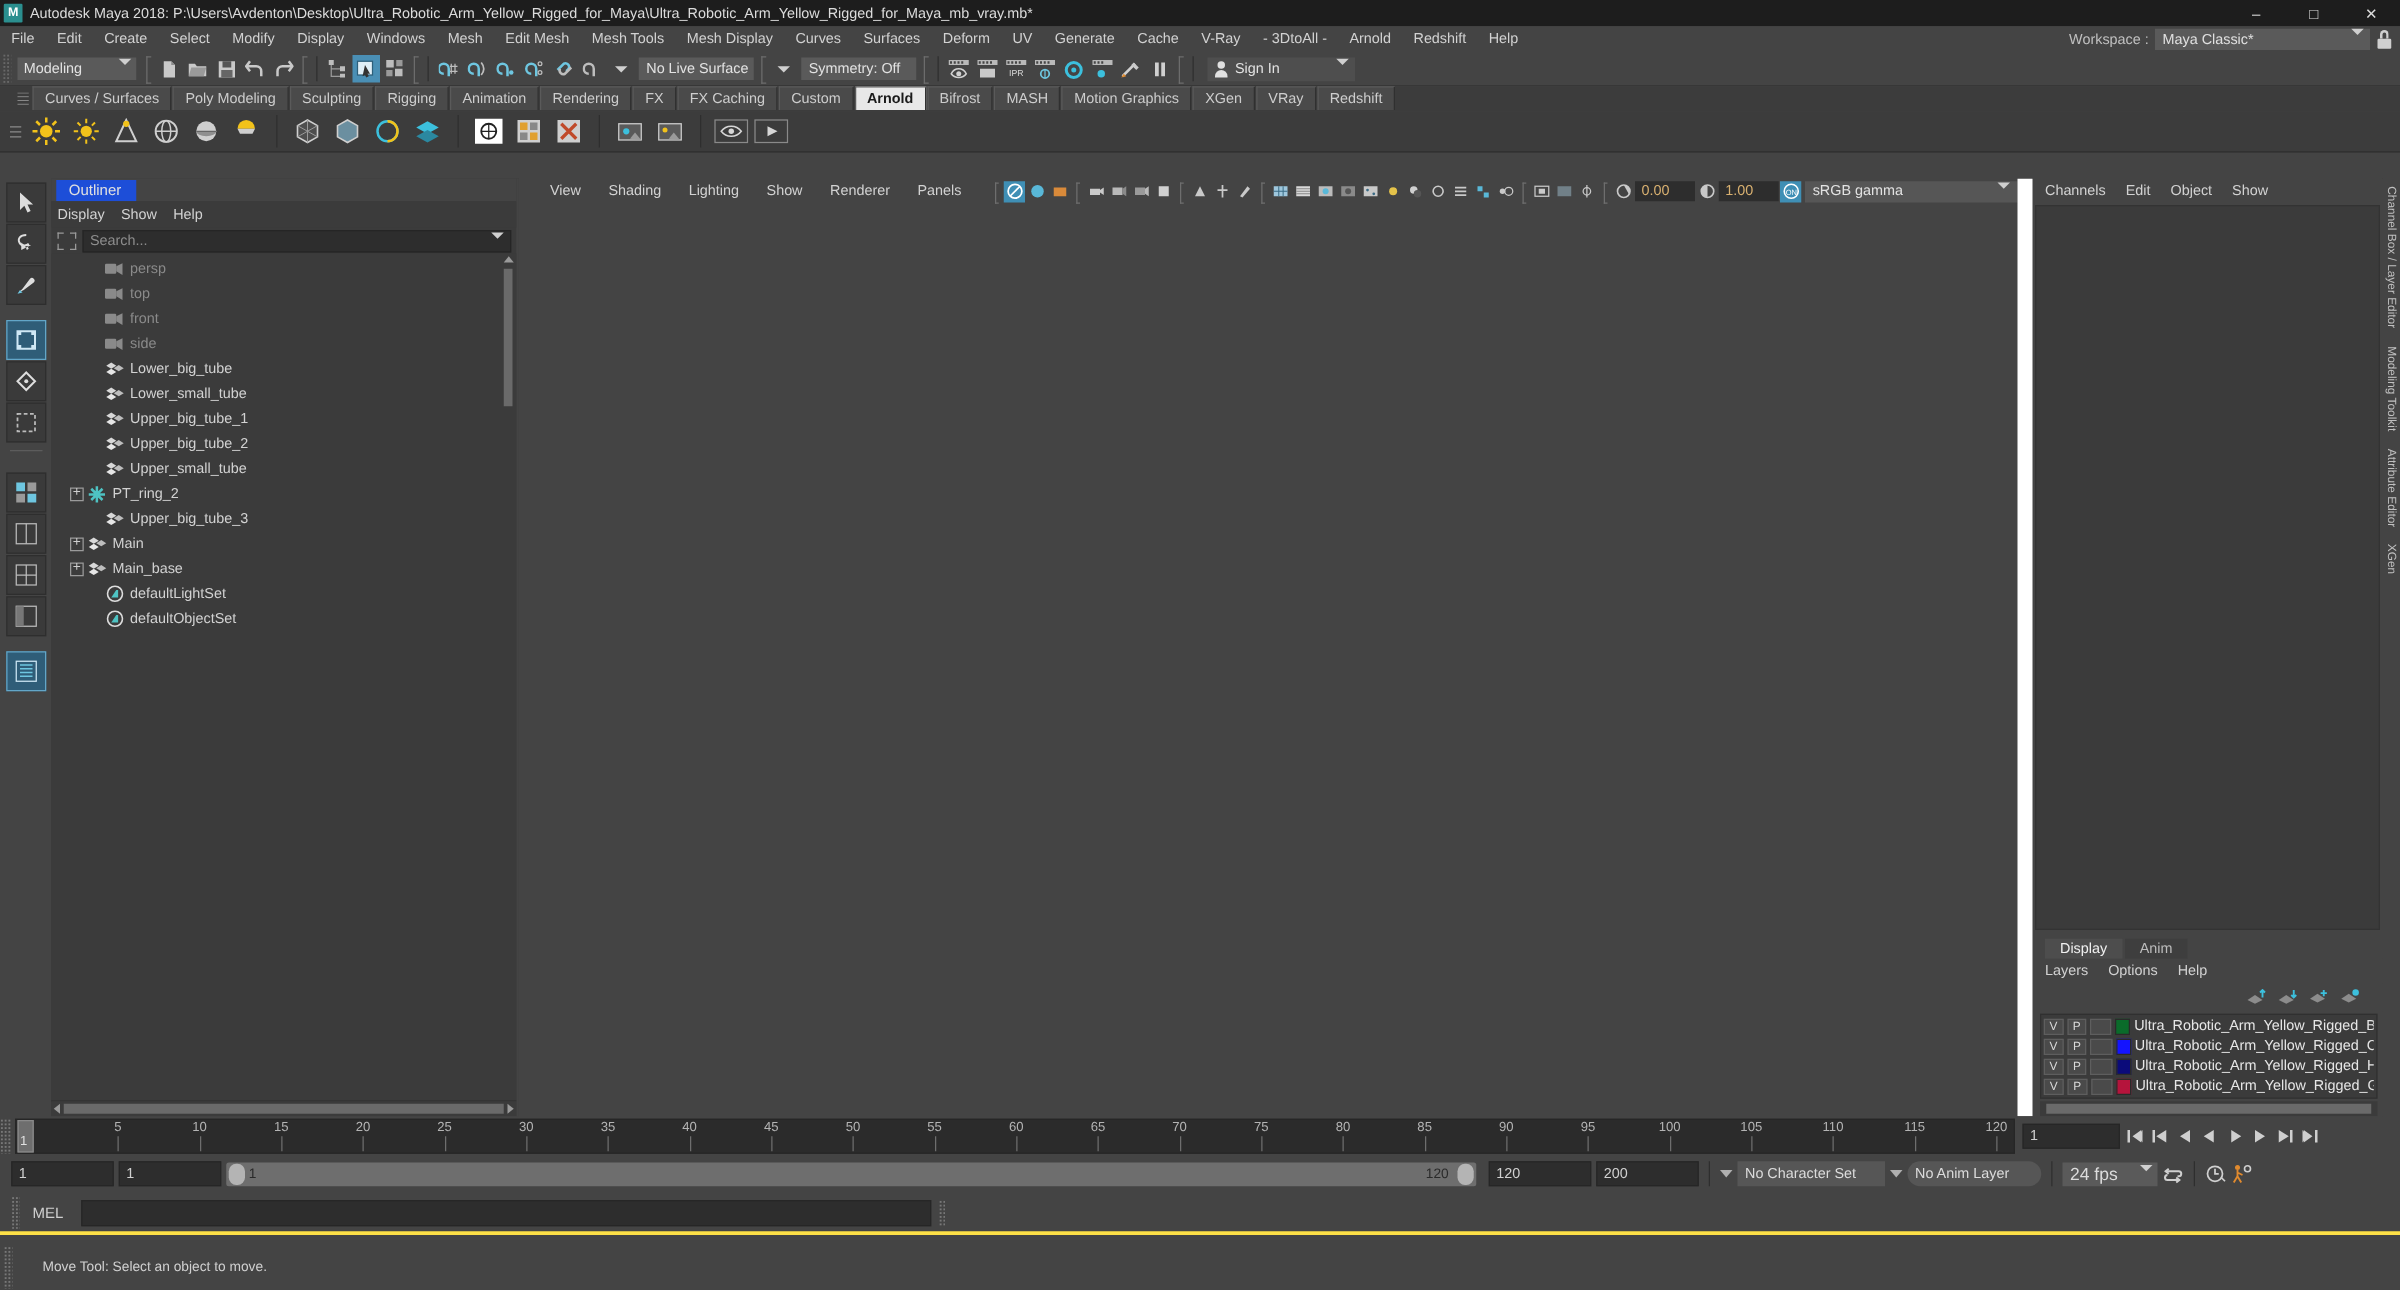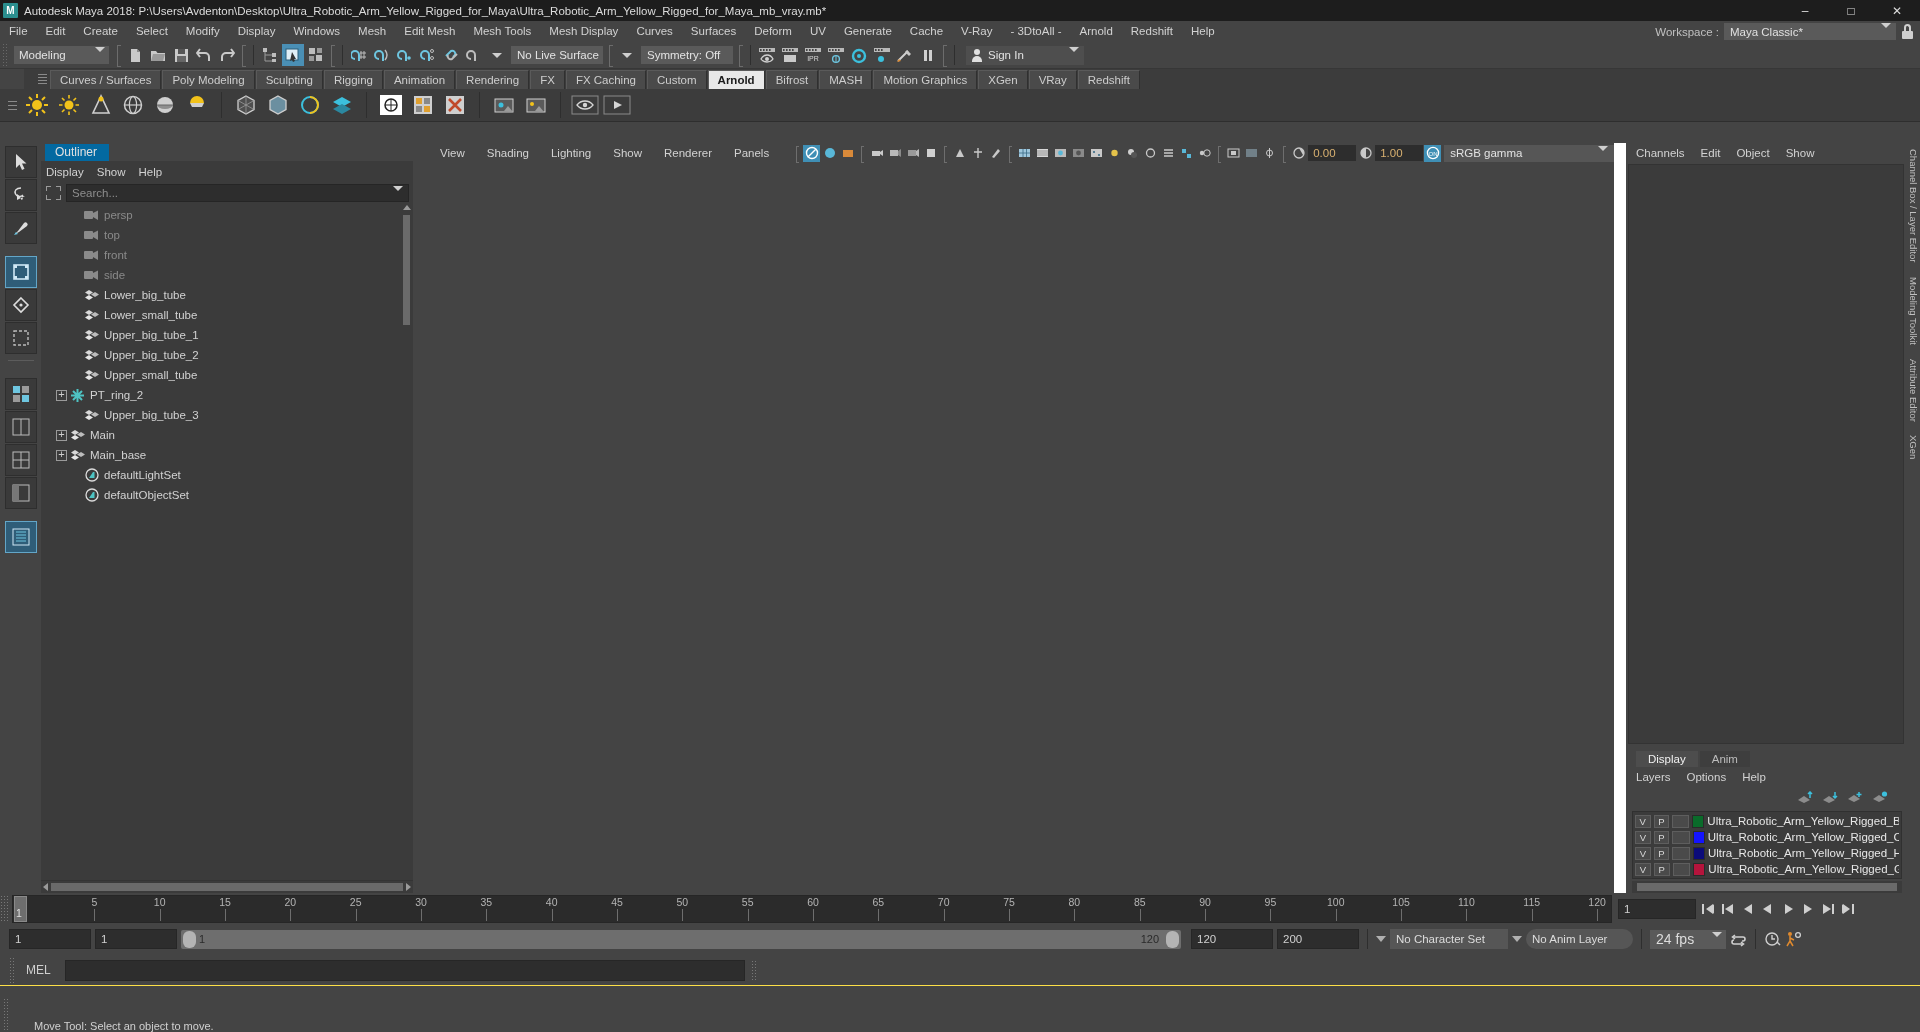--- a/index.html
+++ b/index.html
@@ -78,22 +78,22 @@
     display:flex; align-items:center; gap:6px; padding:0 6px 0 5px;
     position:relative; flex:none; width:118px; margin-left:6px;
   }
   .signin .arrow{position:absolute;right:5px;top:6px;}
   .person-icon{width:11px;height:13px;position:relative;}
   .person-icon .h{position:absolute;top:0;left:3px;width:6px;height:6px;border-radius:50%;background:#e0e0e0;}
   .person-icon .b{position:absolute;bottom:0;left:0.5px;width:10px;height:6px;border-radius:5px 5px 0 0;background:#e0e0e0;}
 
   
   .shelf-tabs {
-    height:20px; background:#3c3c3c; display:flex; align-items:center;
-    padding-left:26px; position:relative;margin-left:24px;
+    height:20px; background:#3c3c3c; display:flex; align-items:flex-start;
+    padding-left:26px; position:relative;
   }
   .shelf-grip { position:absolute; left:14px; top:5px; width:9px; height:10px;
     background-image:linear-gradient(#8a8a8a 1px, transparent 1px);
     background-size:9px 3px; }
   .shelf-tab {
     height:19px; line-height:19px; padding:0 9px; font-size:11.5px;
     background:#4a4a4a; color:#cdcdcd; margin-right:1px;
     border-top:1px solid #5a5a5a; border-left:1px solid #5a5a5a; border-right:1px solid #303030;
   }
   .shelf-tab.active { background:#e8e8e8; color:#1a1a1a; font-weight:bold; }
@@ -120,21 +120,21 @@
   .tool-btn { width:32px;height:32px; display:flex;align-items:center;justify-content:center;
     background:#3a3a3a; border:1px solid #2e2e2e; }
   .tool-btn.sel { background:#2f5d78; border:1px solid #63a6c8; }
   .tool-gap { height:10px; }
   .tb-divider { width:26px;height:1px;background:#5c5c5c;margin:5px 0; }
 
   
   .outliner { width:374px; background:#3b3b3b; display:flex; flex-direction:column;
      border-right:2px solid #444; flex:none; }
   .panel-tabrow { height:18px; background:#444; display:flex; align-items:flex-end; padding-left:4px; }
-  .panel-tab { background:#0369a1; color:#e0e0e0; font-size:12px; padding:1px 12px 2px 10px; }
+  .panel-tab { background:#1d4ed8; color:#e0e0e0; font-size:12px; padding:1px 12px 2px 10px; }
   .panel-menu { height:21px; background:#3b3b3b; display:flex; align-items:center;
      font-size:11.5px; padding-left:5px; }
   .panel-menu span { padding:0 9px 0 0; margin-right:4px; color:#d2d2d2; }
   .search-row { height:21px; display:flex; align-items:center; padding:0 4px; gap:4px; }
   .search-frame-icon { width:17px;height:16px;position:relative;flex:none; }
   .search-frame-icon i { position:absolute; width:5px;height:5px;border:1.5px solid #9a9a9a; }
   .search-frame-icon i:nth-child(1){left:1px;top:1px;border-right:none;border-bottom:none;}
   .search-frame-icon i:nth-child(2){right:1px;top:1px;border-left:none;border-bottom:none;}
   .search-frame-icon i:nth-child(3){left:1px;bottom:1px;border-right:none;border-top:none;}
   .search-frame-icon i:nth-child(4){right:1px;bottom:1px;border-left:none;border-top:none;}
@@ -258,21 +258,21 @@
   .mel-label { font-size:12px; color:#cfcfcf; padding:0 8px 0 4px; }
   .mel-input { width:680px; height:21px; background:#2d2d2d; border:1px solid #262626; flex:none; }
   .cmd-sep { width:5px; height:21px; background-image:radial-gradient(#787878 0.9px, transparent 1px);
      background-size:3px 3px; flex:none; }
   .cmd-feedback { flex:1; height:21px; background:#2d2d2d; border:1px solid #262626;
      color:#d8d8d8; font-size:11.5px; display:flex; align-items:center; padding-left:6px;
      margin-right:6px; }
 
   
   .statusbar { position:absolute; top:985px; left:0; width:1920px; height:47px;
-     background:#444; border-top:1px solid #fde047; display:flex; align-items:flex-end; padding-top:8px; }
+     background:#444; border-top:3px solid #fde047; display:flex; align-items:center; padding-top:8px; }
   .sb-grip { width:7px; height:34px; background-image:radial-gradient(#787878 0.9px, transparent 1px);
      background-size:3px 3px; flex:none; margin-left:3px; }
   .sb-text { font-size:11px; color:#d0d0d0; padding-left:24px; }
 
   
   svg.robot { position:absolute; }
 </style>
 </head>
 <body>
 

